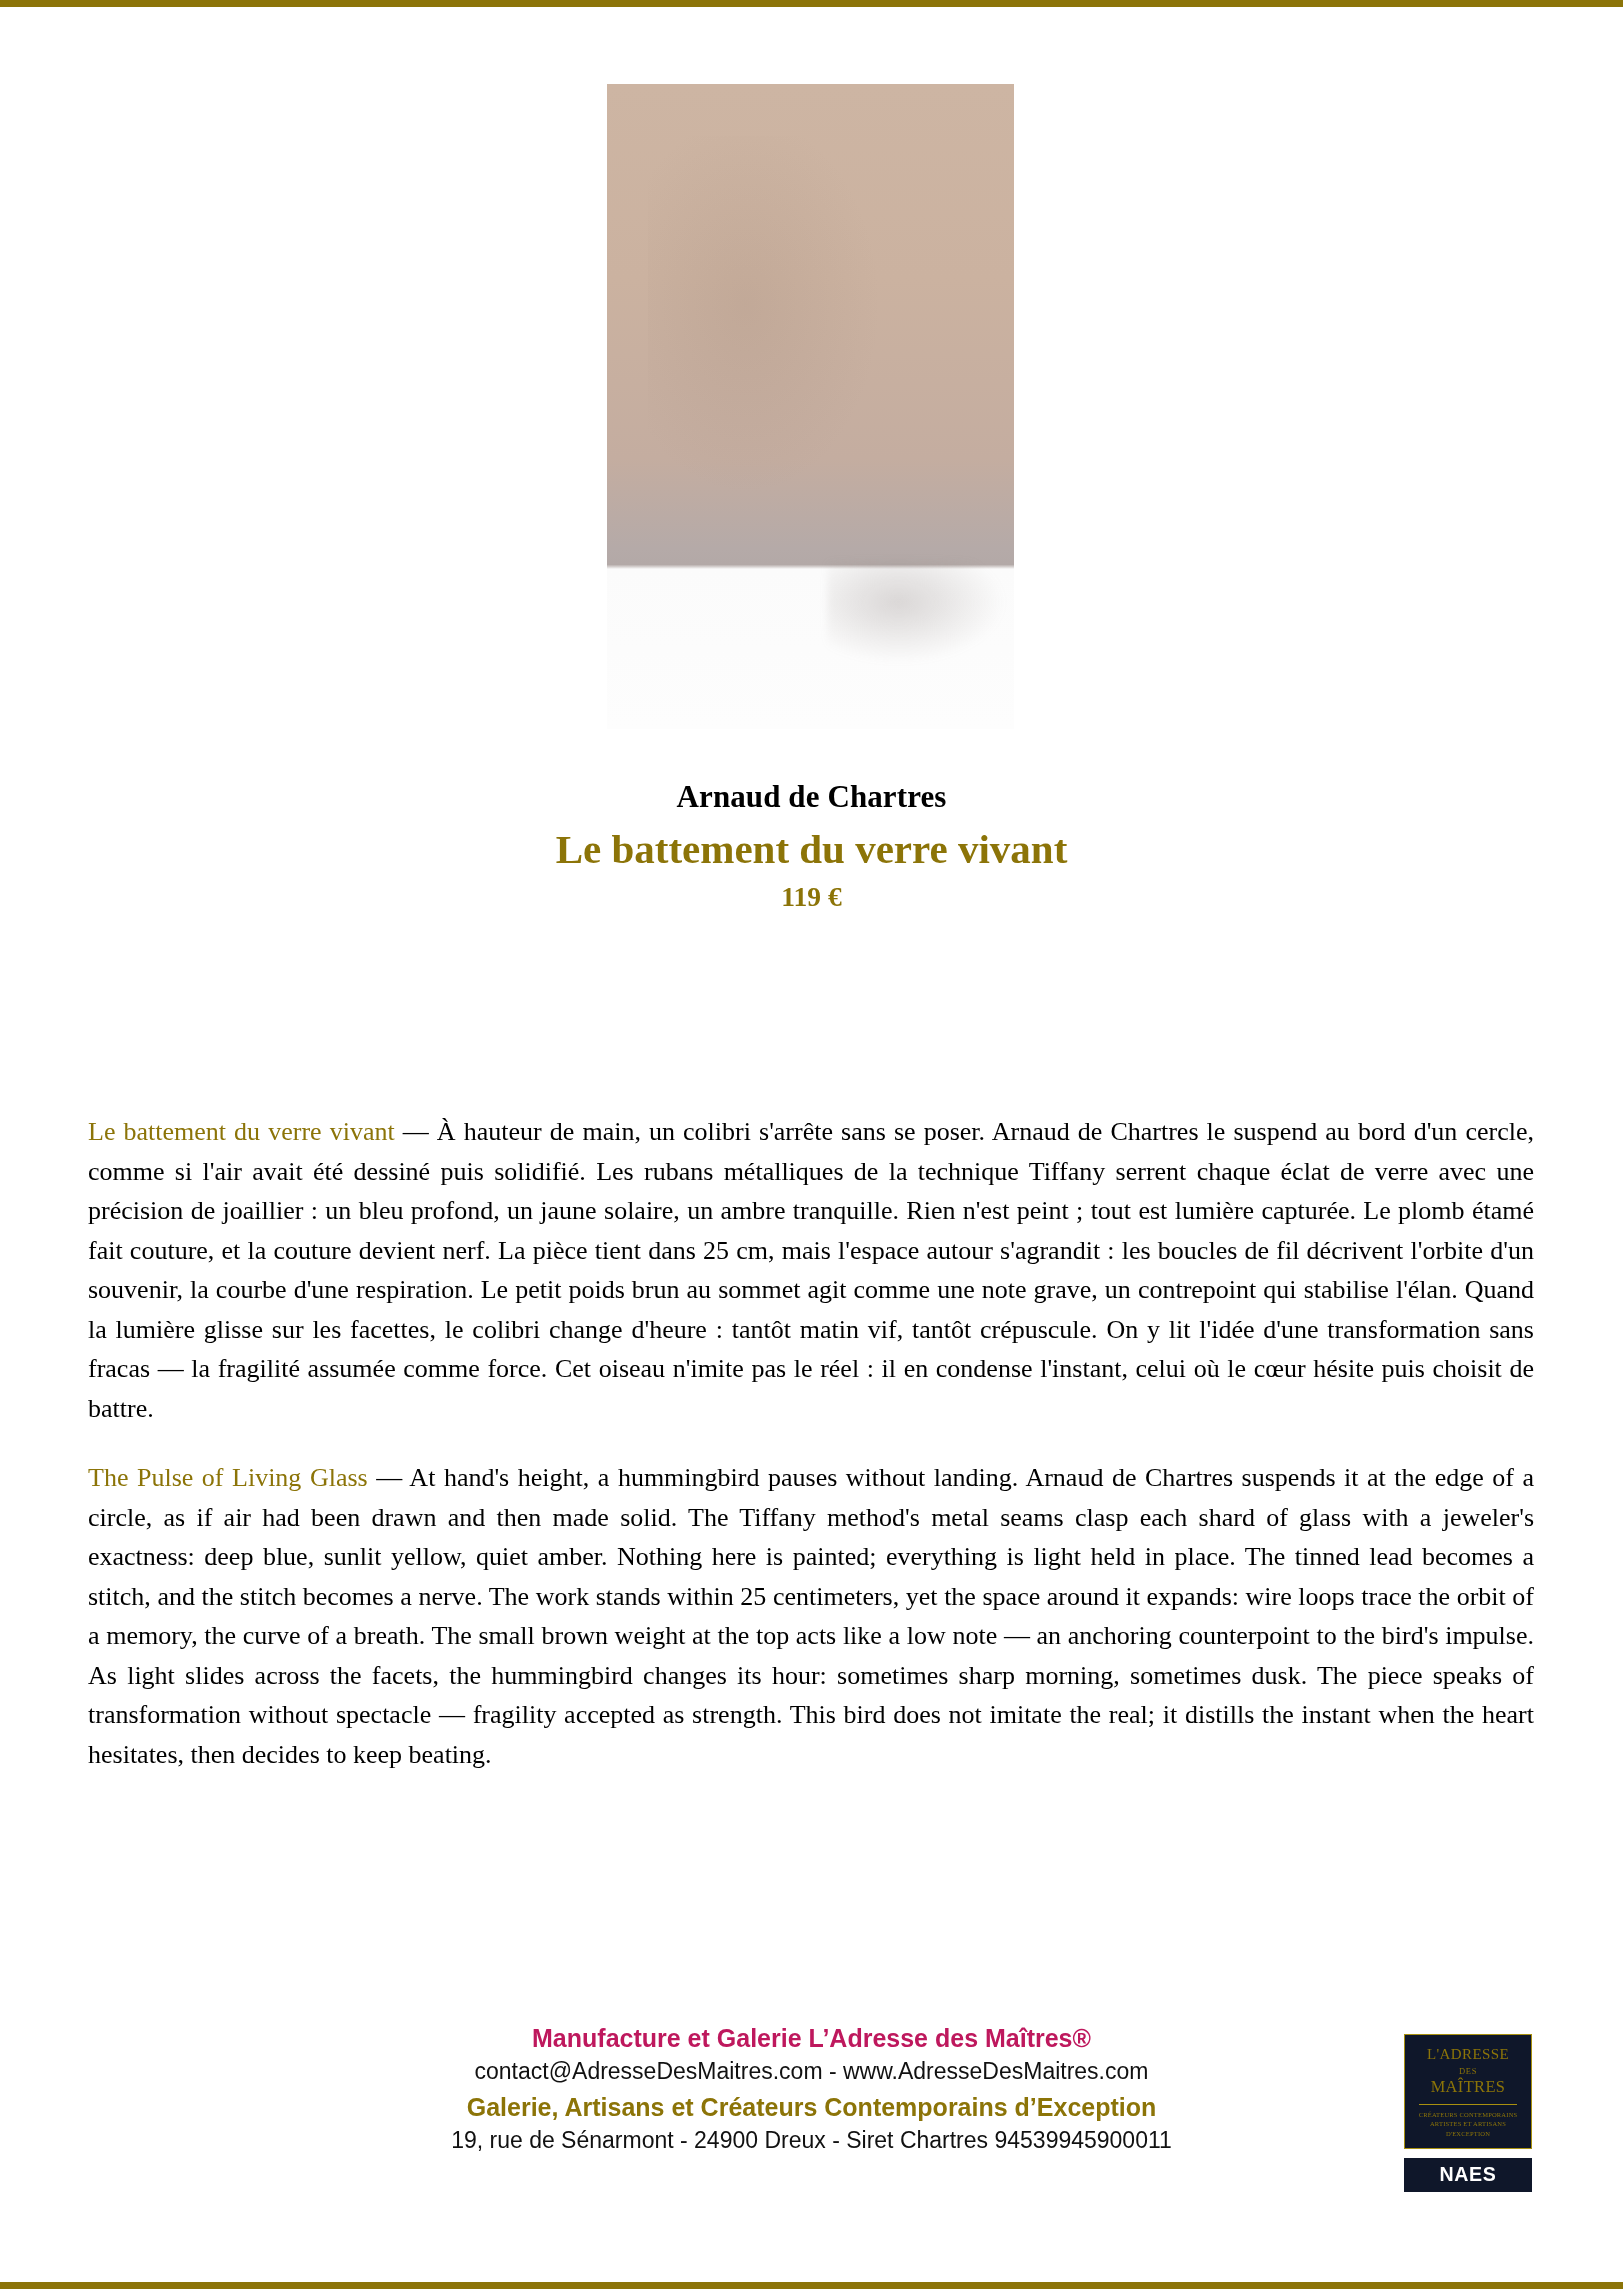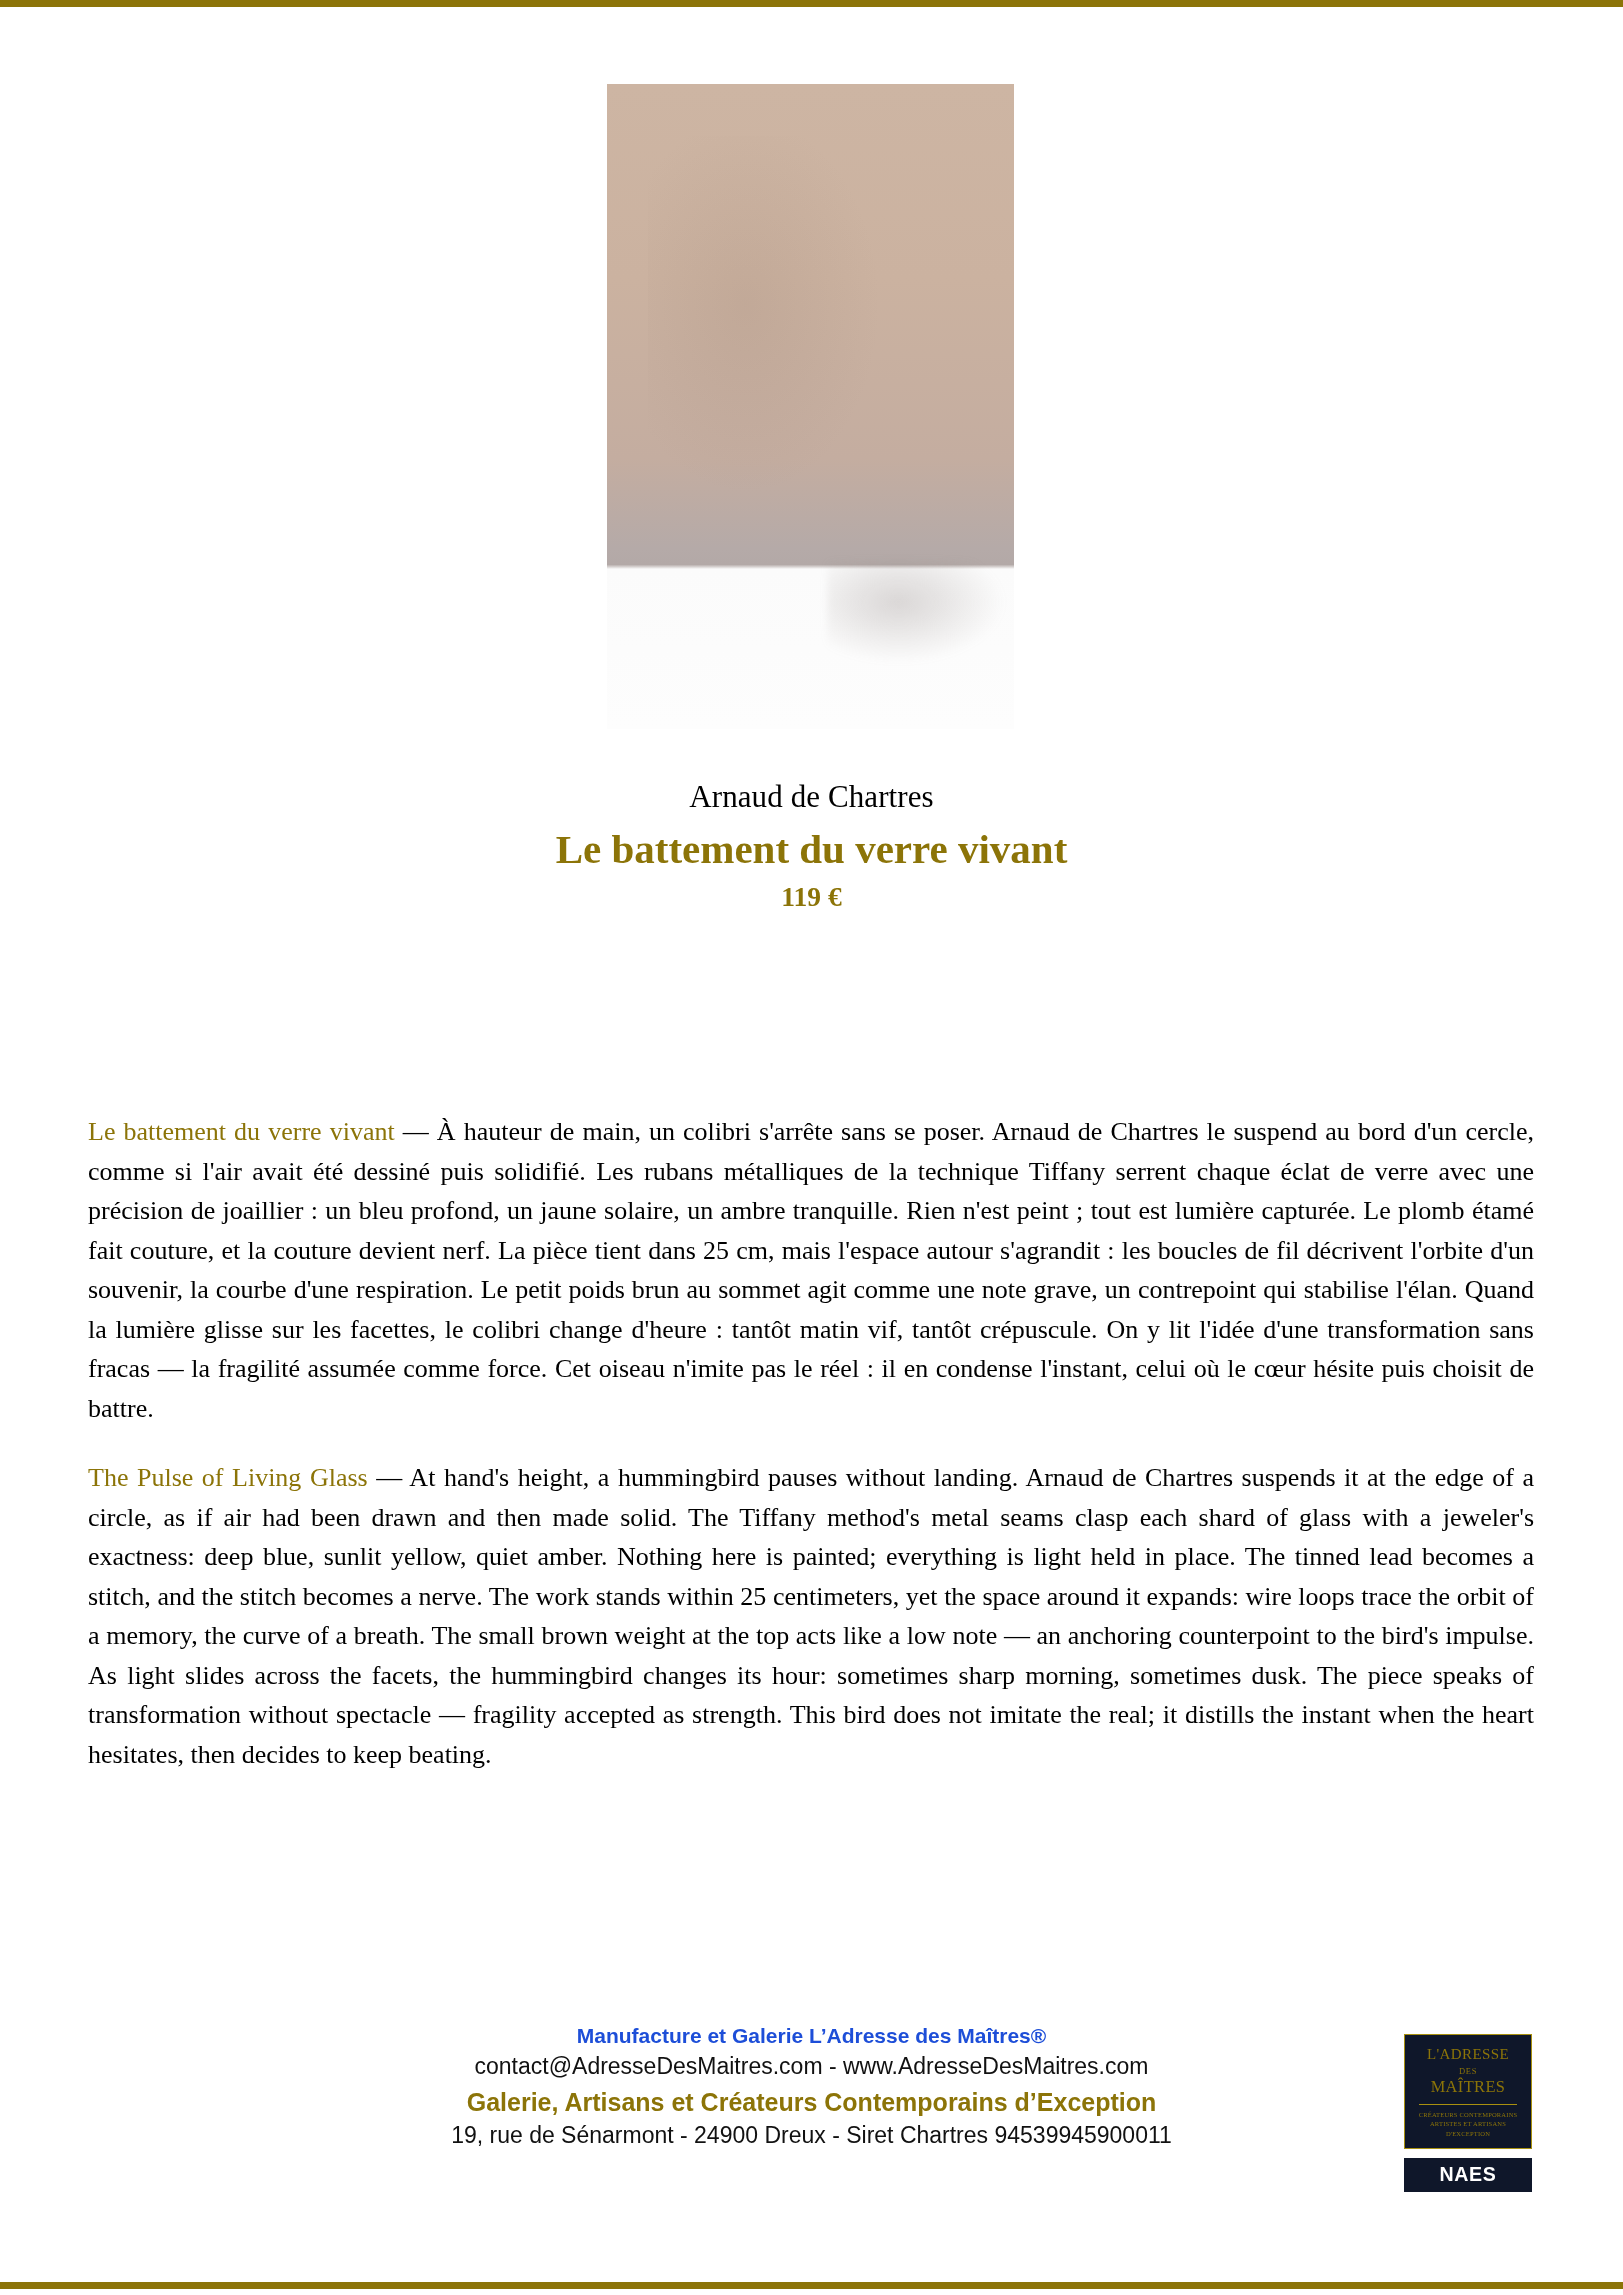--- a/index.html
+++ b/index.html
@@ -37,21 +37,21 @@
   }
   .ph-shadow-table {
     position:absolute; left:54%; top:74%; width:44%; height:16%;
     background:radial-gradient(ellipse at 40% 40%, rgba(140,130,128,.30), rgba(140,130,128,0) 70%);
     filter:blur(3.9px);
   }
 
   
   .titles { position:absolute; left:0; top:779px; width:1623px; text-align:center; }
   .artist {
-    font-weight:normal; font-size:31px; color:#000; letter-spacing:0.1px;
+    font-weight:bold; font-size:31px; color:#000; letter-spacing:0.1px;
     line-height:1.18;
   }
   .piece-title {
     font-weight:bold; font-size:41px; color:#8c7408; line-height:1.2;
     margin-top:9.2px;
   }
   .subtitle { font-size:27.5px; color:#111; line-height:1.25; margin-top:7.9px; }
   .price { font-weight:bold; font-size:27.5px; color:#8c7408; line-height:1.25; margin-top:6.5px; }
 
   
@@ -64,21 +64,21 @@
   .body-text p:last-child { margin-bottom:0; }
   .lead { color:#8c7408; }
 
   
   .footer {
     position:absolute; left:0; top:2022px; width:1623px;
     text-align:center;
     font-family:"Liberation Sans", sans-serif;
   }
   .f-line { line-height:1.3; }
-  .f1 { font-weight:bold; font-size:21px; color:#1d4ed8; }
+  .f1 { font-weight:bold; font-size:25px; color:#be185d; }
   .f2 { font-size:23px; color:#111; margin-top:2.6px; }
   .f3 { font-weight:bold; font-size:25px; color:#8c7408; margin-top:3.9px; }
   .f4 { font-size:23px; color:#111; margin-top:2.6px; }
 
   
   .logo-block { position:absolute; left:1404px; top:2034px; width:128px; }
   .logo-card {
     border:1.3px solid #a8900f; background:#0f172a;
     padding:10.5px 5.2px 9.2px;
     text-align:center; color:#8c7408;

